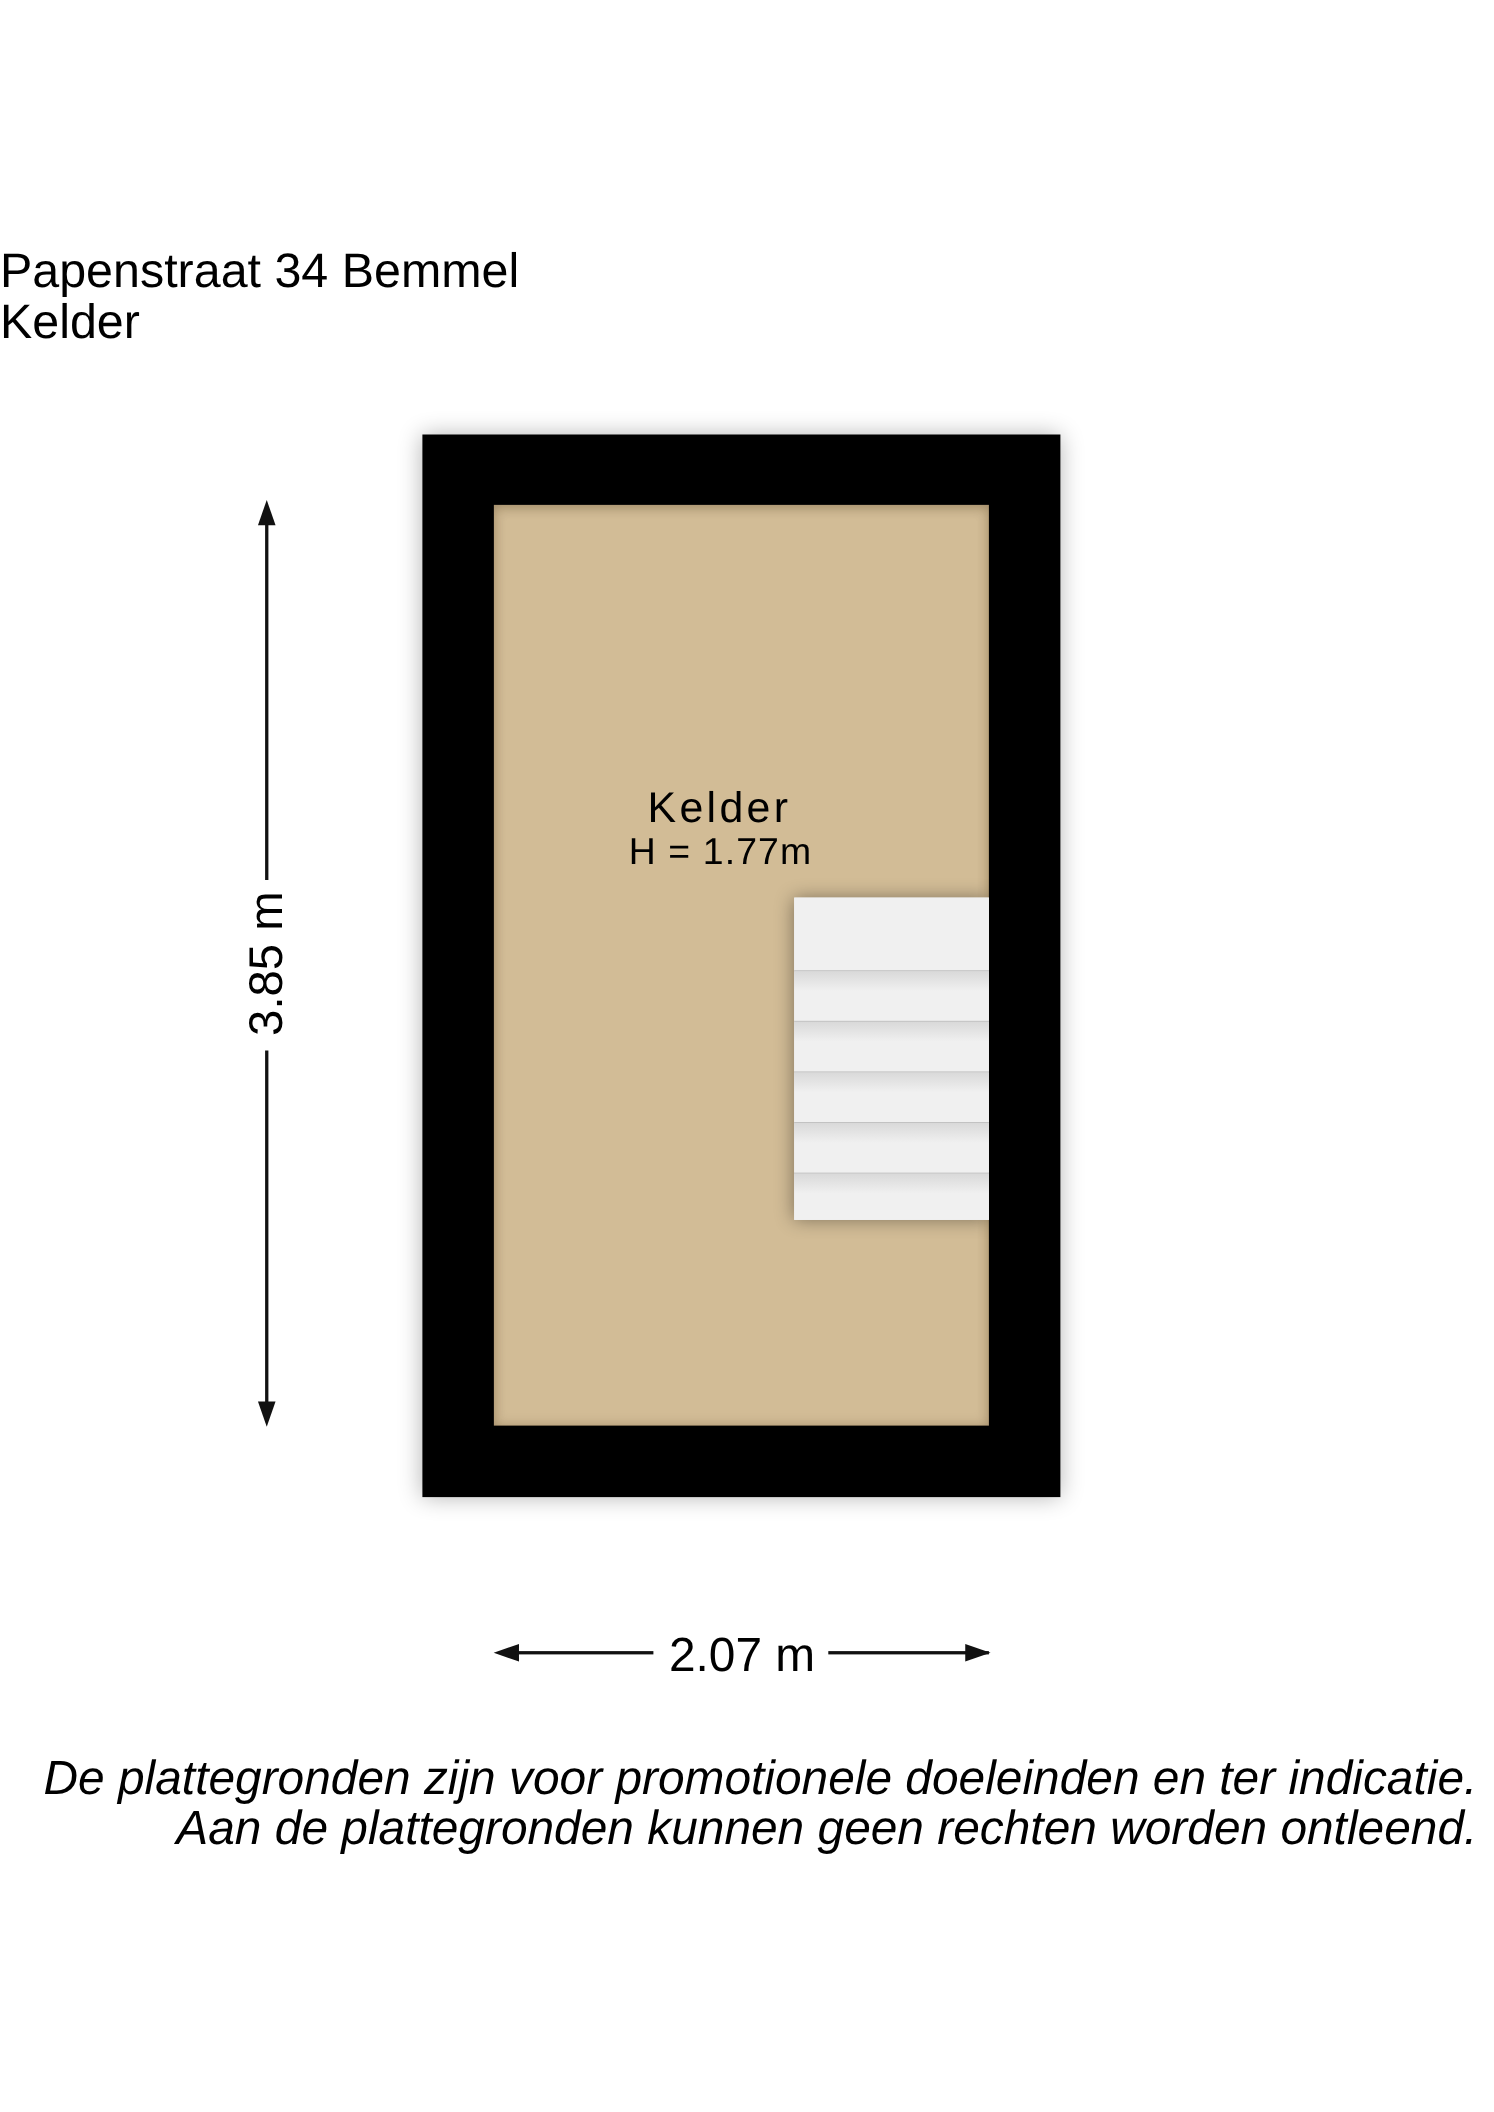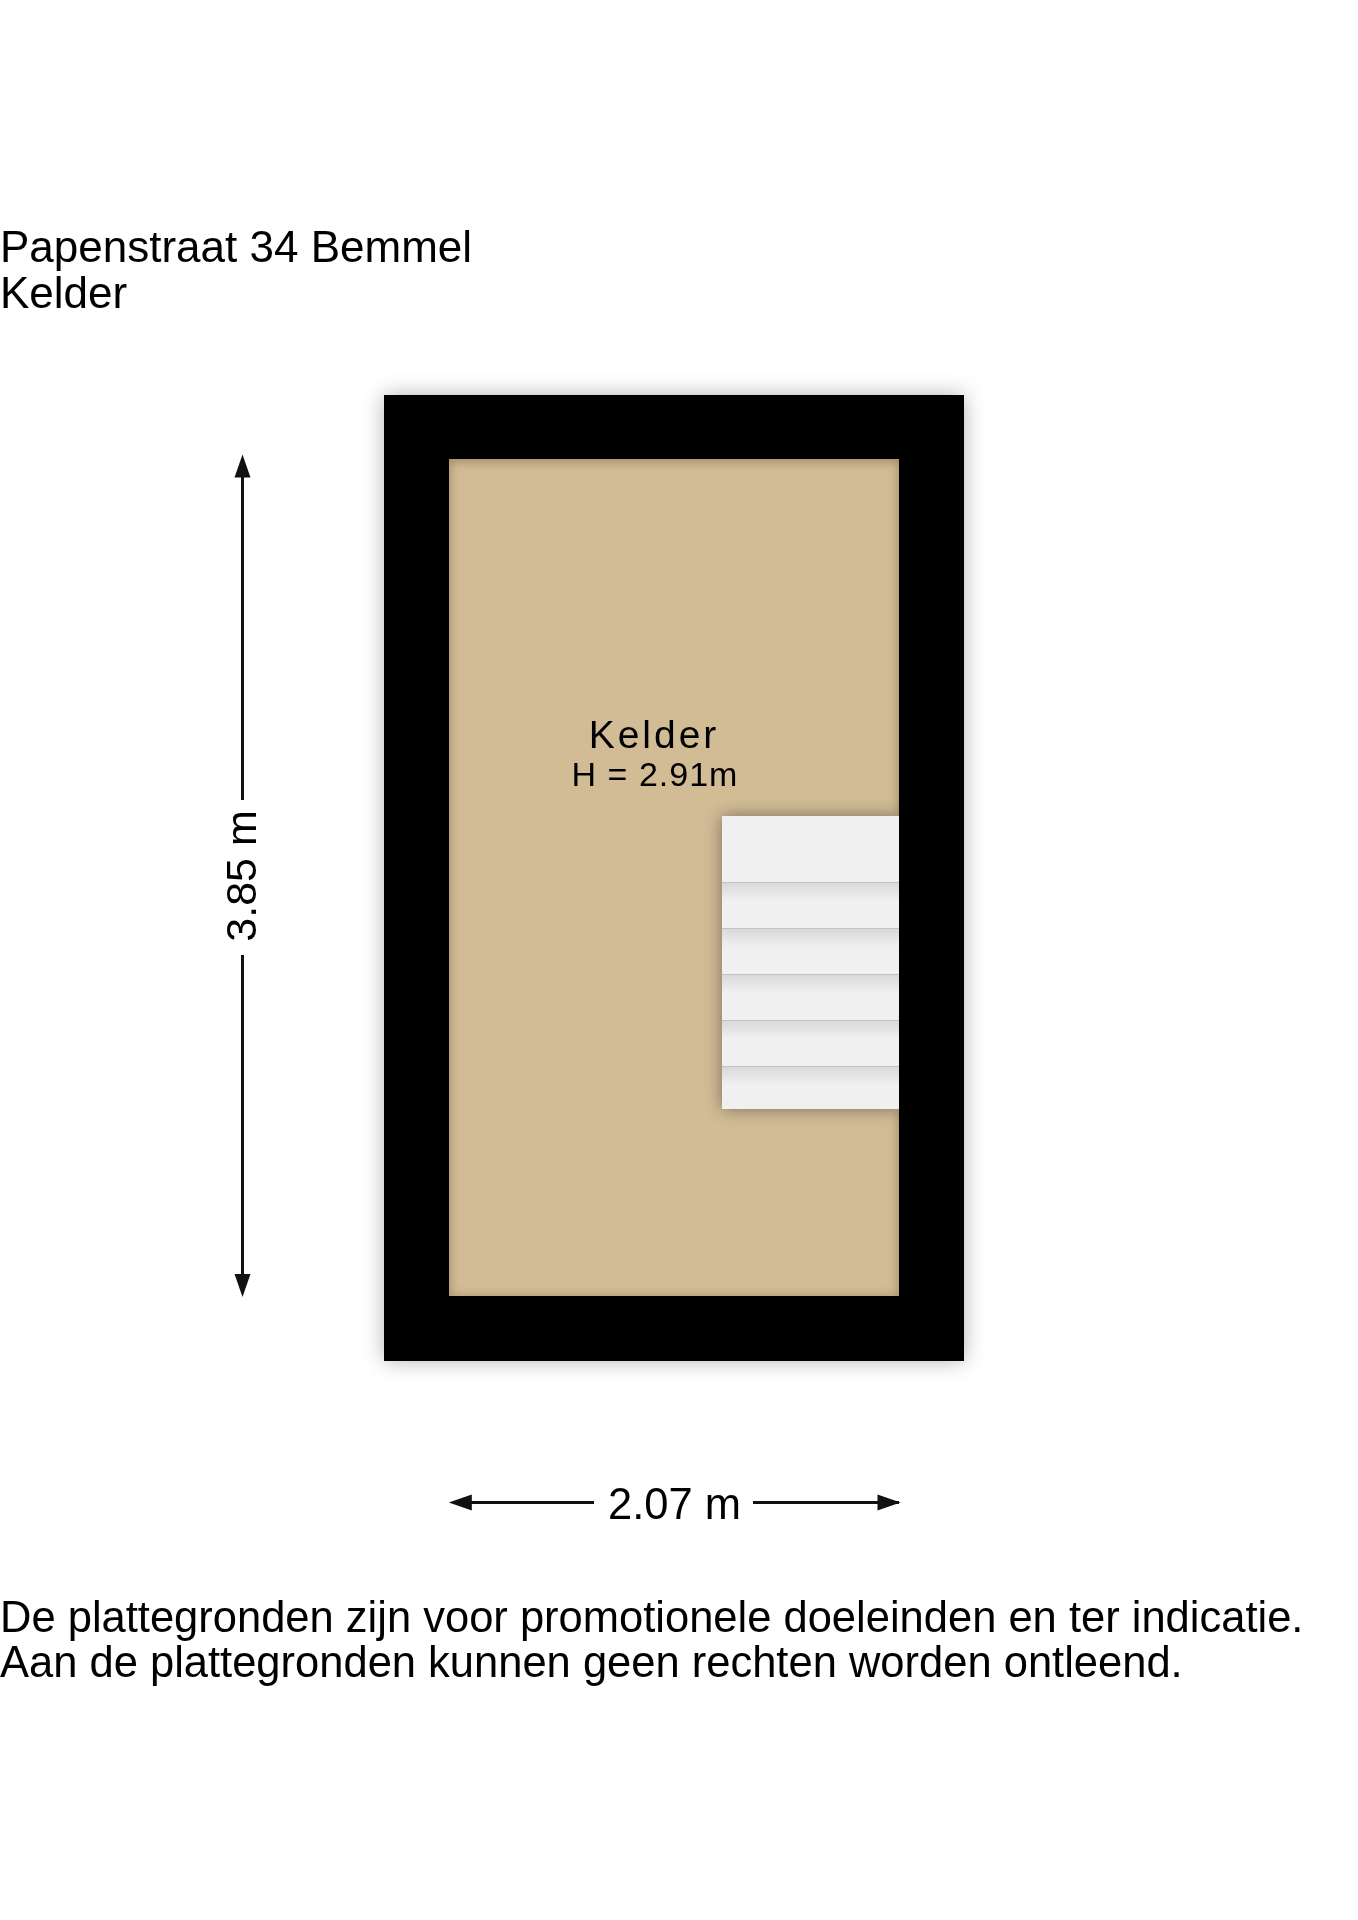--- a/index.html
+++ b/index.html
@@ -27,21 +27,21 @@
 
   <div class="abs" style="left:0;top:158px;width:177px;height:46px;border-top:1px solid #c2c2c2;background:linear-gradient(to bottom,#d9d9d9 0px,#f0f0f0 18px);box-sizing:border-box;"></div>
 
   <div class="abs" style="left:0;top:204px;width:177px;height:46px;border-top:1px solid #c2c2c2;background:linear-gradient(to bottom,#d9d9d9 0px,#f0f0f0 18px);box-sizing:border-box;"></div>
 
   <div class="abs" style="left:0;top:250px;width:177px;height:43px;border-top:1px solid #c2c2c2;background:linear-gradient(to bottom,#d9d9d9 0px,#f0f0f0 18px);box-sizing:border-box;"></div>
 </div>
 
 <div class="abs" style="left:454px;top:715px;width:400px;text-align:center;font-size:39px;line-height:39px;letter-spacing:3px;color:#000;">Kelder</div>
 
-<div class="abs" style="left:455px;top:757px;width:400px;text-align:center;font-size:34px;line-height:34px;letter-spacing:1px;color:#000;">H = 2.91m</div>
+<div class="abs" style="left:455px;top:757px;width:400px;text-align:center;font-size:34px;line-height:34px;letter-spacing:1px;color:#000;">H = 1.77m</div>
 
 <svg class="abs" style="left:0;top:0;" width="1358" height="1920" viewBox="0 0 1358 1920">
 
   <g fill="#111" stroke="none">
     <polygon points="242.5,454.5 234.5,477.5 250.5,477.5"></polygon>
     <rect x="241" y="475" width="3" height="325"></rect>
     <rect x="241" y="955" width="3" height="320"></rect>
     <polygon points="242.5,1297 234.5,1274 250.5,1274"></polygon>
   </g>
 
@@ -50,15 +50,15 @@
   <g fill="#111" stroke="none">
     <polygon points="448.8,1502.5 471.8,1494.5 471.8,1510.5"></polygon>
     <rect x="469" y="1501" width="125" height="3"></rect>
     <rect x="753" y="1501" width="146" height="3"></rect>
     <polygon points="900.5,1502.5 877.5,1494.5 877.5,1510.5"></polygon>
   </g>
 
   <text x="674.6" y="1518.9" font-size="43.5" fill="#000" text-anchor="middle" font-family="Liberation Sans, sans-serif">2.07 m</text>
 </svg>
 
-<div class="abs" style="left:0px;top:1595px;width:1343px;text-align:left;font-size:43.5px;line-height:44.6px;color:#000;">De plattegronden zijn voor promotionele doeleinden en ter indicatie.<br>Aan de plattegronden kunnen geen rechten worden ontleend.</div>
+<div class="abs" style="left:0px;top:1595px;width:1343px;text-align:right;font-size:43.5px;line-height:44.6px;color:#000;font-style:italic;">De plattegronden zijn voor promotionele doeleinden en ter indicatie.<br>Aan de plattegronden kunnen geen rechten worden ontleend.</div>
 
 </div>
 
 </body></html>

